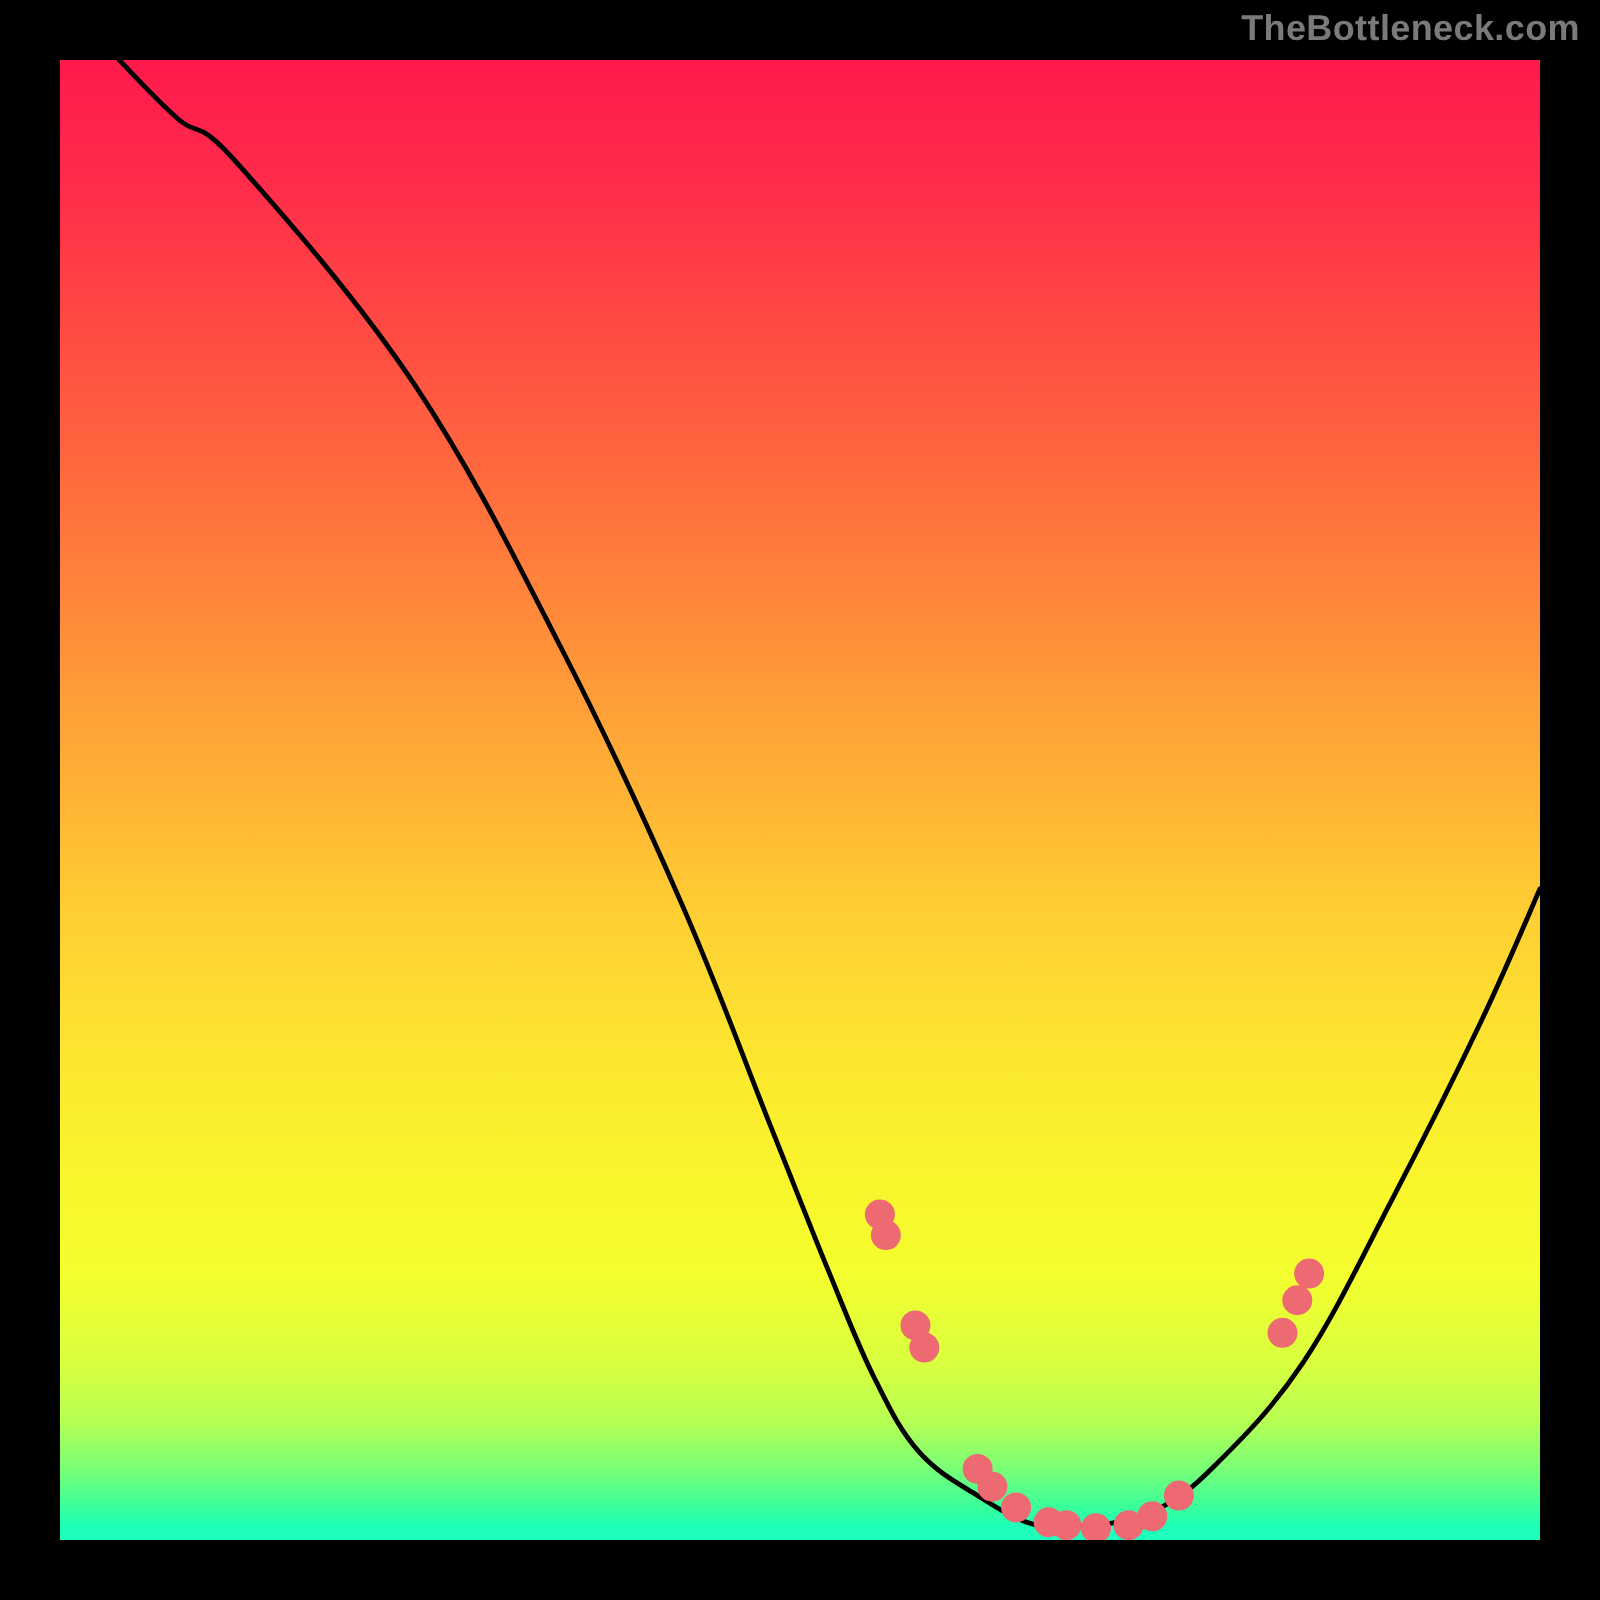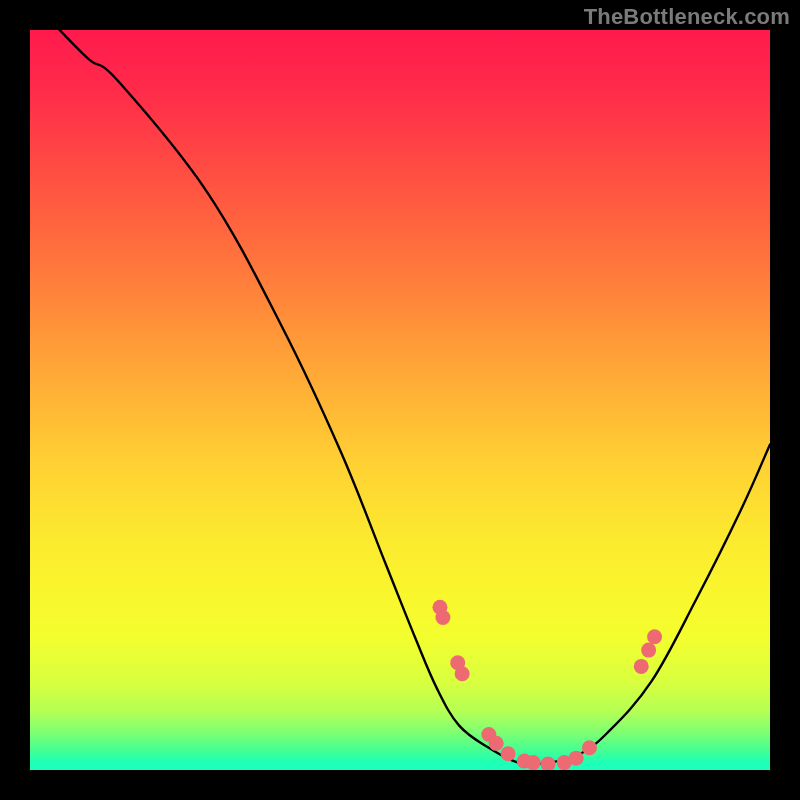--- a/index.html
+++ b/index.html
@@ -41,21 +41,21 @@
       #40ff96 97.5%,
       #1effb7 99%,
       #1effc0 100%
     );
   }
   .watermark {
     position: absolute;
     top: 4px;
     right: 10px;
     font-family: Arial, Helvetica, sans-serif;
-    font-size: 22px;
+    font-size: 18px;
     font-weight: 600;
     color: #7a7a7a;
     letter-spacing: 0.2px;
   }
   svg.curve {
     position: absolute;
     left: 0;
     top: 0;
     width: 740px;
     height: 740px;

